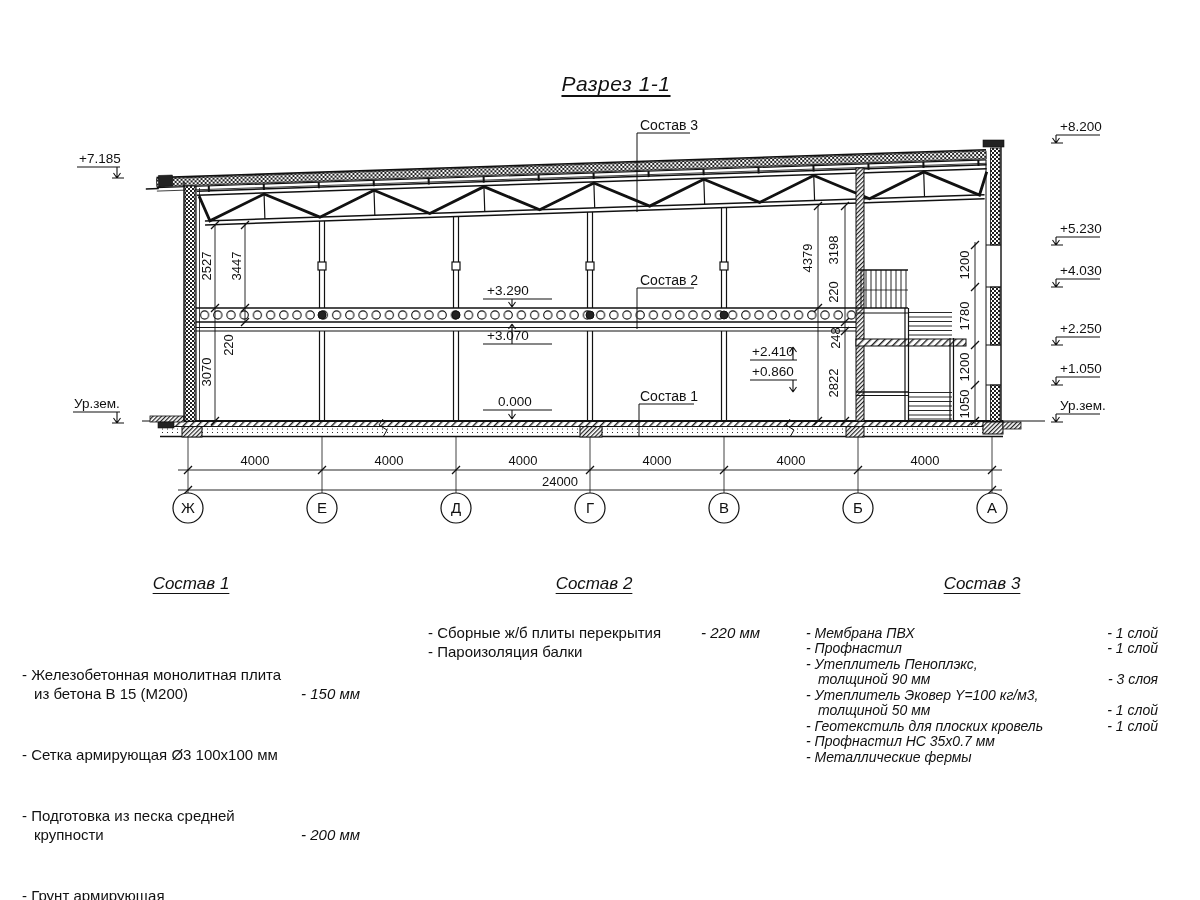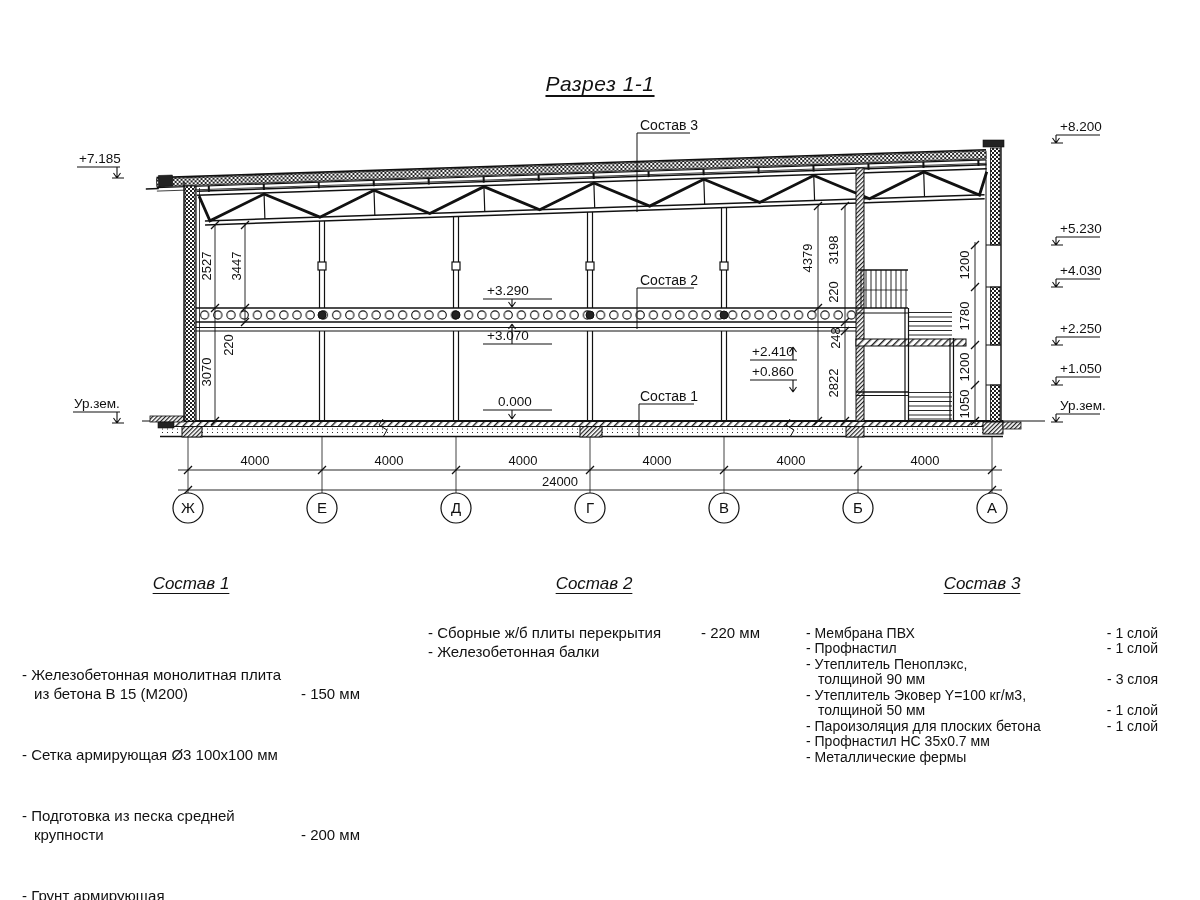--- a/index.html
+++ b/index.html
@@ -1,32 +1,32 @@
 <!DOCTYPE html>
 <html><head>
 <meta charset="utf-8">
 <style>
   html,body{margin:0;padding:0;background:#fff;}
   .sheet{position:relative;width:1200px;height:900px;background:#ffffff;overflow:hidden;
          font-family:"Liberation Sans",sans-serif;color:#111;}
   .sheet svg{position:absolute;left:0;top:0;}
-  .title{position:absolute;left:480px;top:72px;width:240px;text-align:center;
+  .title{position:absolute;left:496px;top:72px;width:240px;text-align:center;
          font-style:italic;font-size:21px;letter-spacing:.5px;
          text-decoration:underline;text-underline-offset:4px;}
   .comp{position:absolute;font-size:15px;line-height:19px;}
   .comp .ct{text-align:center;font-style:italic;font-size:17px;
             text-decoration:underline;text-underline-offset:4px;margin-bottom:30px;}
   .comp .row{display:flex;justify-content:space-between;align-items:flex-end;}
   .comp .t{white-space:pre-line;padding-left:12px;text-indent:-12px;}
-  .comp .v{white-space:nowrap;padding-left:6px;}
+  .comp .v{white-space:nowrap;padding-left:6px;font-style:italic;}
   #c1{left:22px;top:574px;width:338px;}
   #c2{left:428px;top:574px;width:332px;}
   #c3{left:806px;top:576px;width:352px;font-size:14px;line-height:15.5px;}
   #c3 .ct{margin-bottom:34px;}
-  #c1 .t{max-width:258px;margin-top:42px;} #c2 .t{max-width:250px;text-align:right;} #c3 .t{max-width:262px;}
+  #c1 .t{max-width:258px;margin-top:42px;} #c2 .t{max-width:250px;text-align:right;} #c3 .t{max-width:262px;font-style:italic;}
   text{font-family:"Liberation Sans",sans-serif;fill:#111;}
   .dim{font-size:13px;} .lvl{font-size:13.5px;} .ax{font-size:15px;} .ldr{font-size:14px;}
 </style>
 </head>
 <body>
 
 <div class="sheet">
 
 <svg width="1200" height="560" viewBox="0 0 1200 560">
   <defs>
@@ -295,21 +295,21 @@
       </div>
 </div>
 
 <div class="comp" id="c2">
   <div class="ct">Состав 2</div>
   <div class="row">
         <span class="t">- Сборные ж/б плиты перекрытия</span>
         <span class="v">- 220 мм</span>
       </div>
   <div class="row">
-        <span class="t">- Железобетонная балки</span>
+        <span class="t">- Пароизоляция балки</span>
         <span class="v"></span>
       </div>
 </div>
 
 <div class="comp" id="c3">
   <div class="ct">Состав 3</div>
   <div class="row">
         <span class="t">- Мембрана ПВХ</span>
         <span class="v">- 1 слой</span>
       </div>
@@ -321,21 +321,21 @@
         <span class="t">- Утеплитель Пеноплэкс,
 толщиной 90 мм</span>
         <span class="v">- 3 слоя</span>
       </div>
   <div class="row">
         <span class="t">- Утеплитель Эковер Y=100 кг/м3,
 толщиной 50 мм</span>
         <span class="v">- 1 слой</span>
       </div>
   <div class="row">
-        <span class="t">- Пароизоляция для плоских бетона</span>
+        <span class="t">- Геотекстиль для плоских кровель</span>
         <span class="v">- 1 слой</span>
       </div>
   <div class="row">
         <span class="t">- Профнастил НС 35х0.7 мм</span>
         <span class="v"></span>
       </div>
   <div class="row">
         <span class="t">- Металлические фермы</span>
         <span class="v"></span>
       </div>

